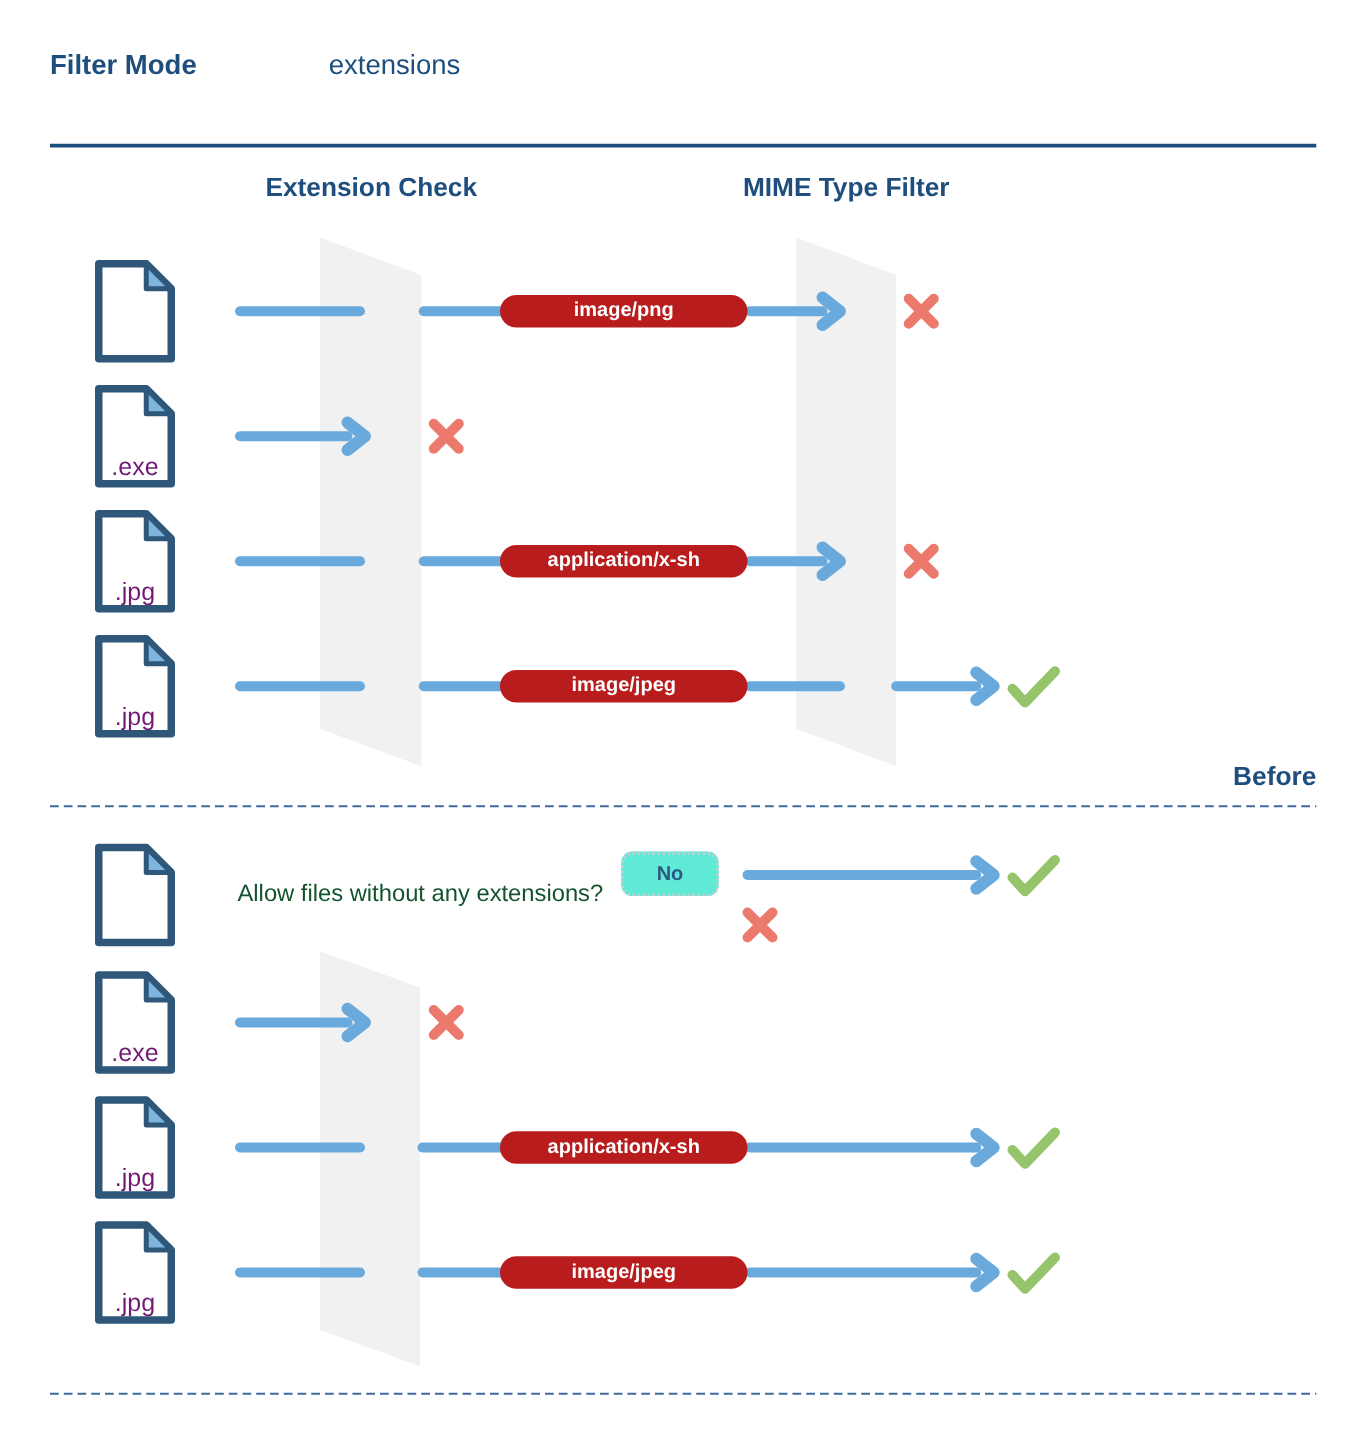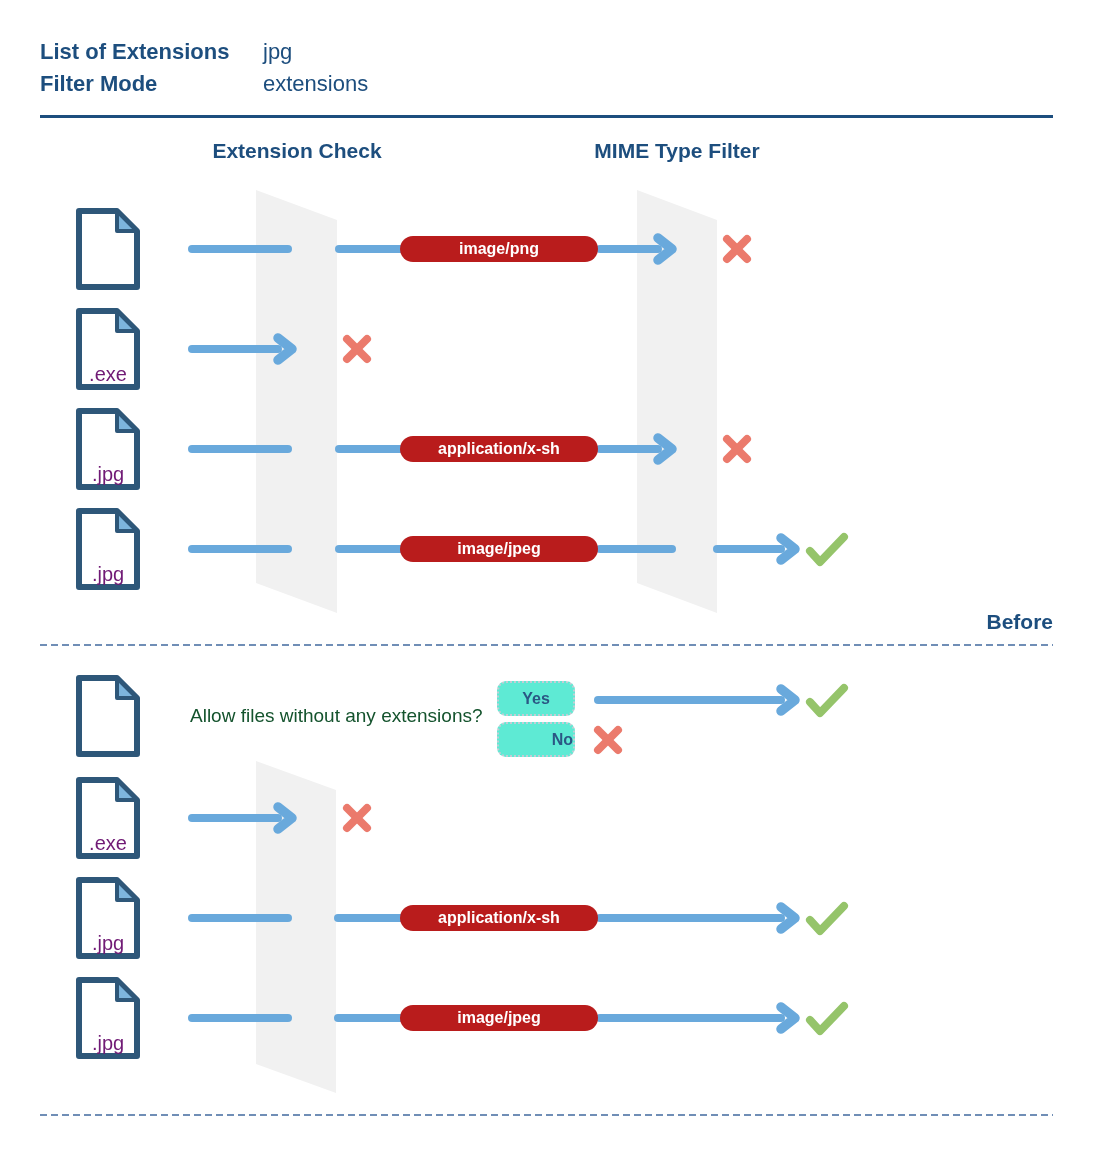--- a/index.html
+++ b/index.html
@@ -125,24 +125,20 @@
 
     <use href="#check-mark" x="827" y="700" class="check-use"></use>
     <use href="#x-mark" x="608" y="740" class="x-use"></use>
     <use href="#x-mark" x="357" y="818" class="x-use"></use>
     <use href="#check-mark" x="827" y="918" class="check-use"></use>
     <use href="#check-mark" x="827" y="1018" class="check-use"></use>
   </svg>
 
   <div class="header">
     <div class="header-row">
-      <span class="header-label">List of Extensions</span>
-      <span class="header-value">jpg</span>
-    </div>
-    <div class="header-row">
       <span class="header-label">Filter Mode</span>
       <span class="header-value">extensions</span>
     </div>
   </div>
 
   <div class="col-head ext">Extension Check</div>
   <div class="col-head mime">MIME Type Filter</div>
 
   <div class="pill" style="left:400px;top:236px;">image/png</div>
   <div class="pill" style="left:400px;top:436px;">application/x-sh</div>
@@ -156,17 +152,17 @@
   <div class="file-label" style="left:75px;top:463px;">.jpg</div>
   <div class="file-label" style="left:75px;top:563px;">.jpg</div>
 
   <div class="file-label" style="left:75px;top:730px;"></div>
   <div class="file-label" style="left:75px;top:832px;">.exe</div>
   <div class="file-label" style="left:75px;top:932px;">.jpg</div>
   <div class="file-label" style="left:75px;top:1032px;">.jpg</div>
 
   <div class="question">Allow files without any extensions?</div>
   <div class="opt" style="top:681px;">Yes</div>
-  <div class="opt" style="top:722px;text-align:right;">No</div>
+  <div class="opt" style="top:682px;">No</div>
 
   <div class="section-label" style="top:610px;">Before</div>
 
 </div>
 
 </body></html>

